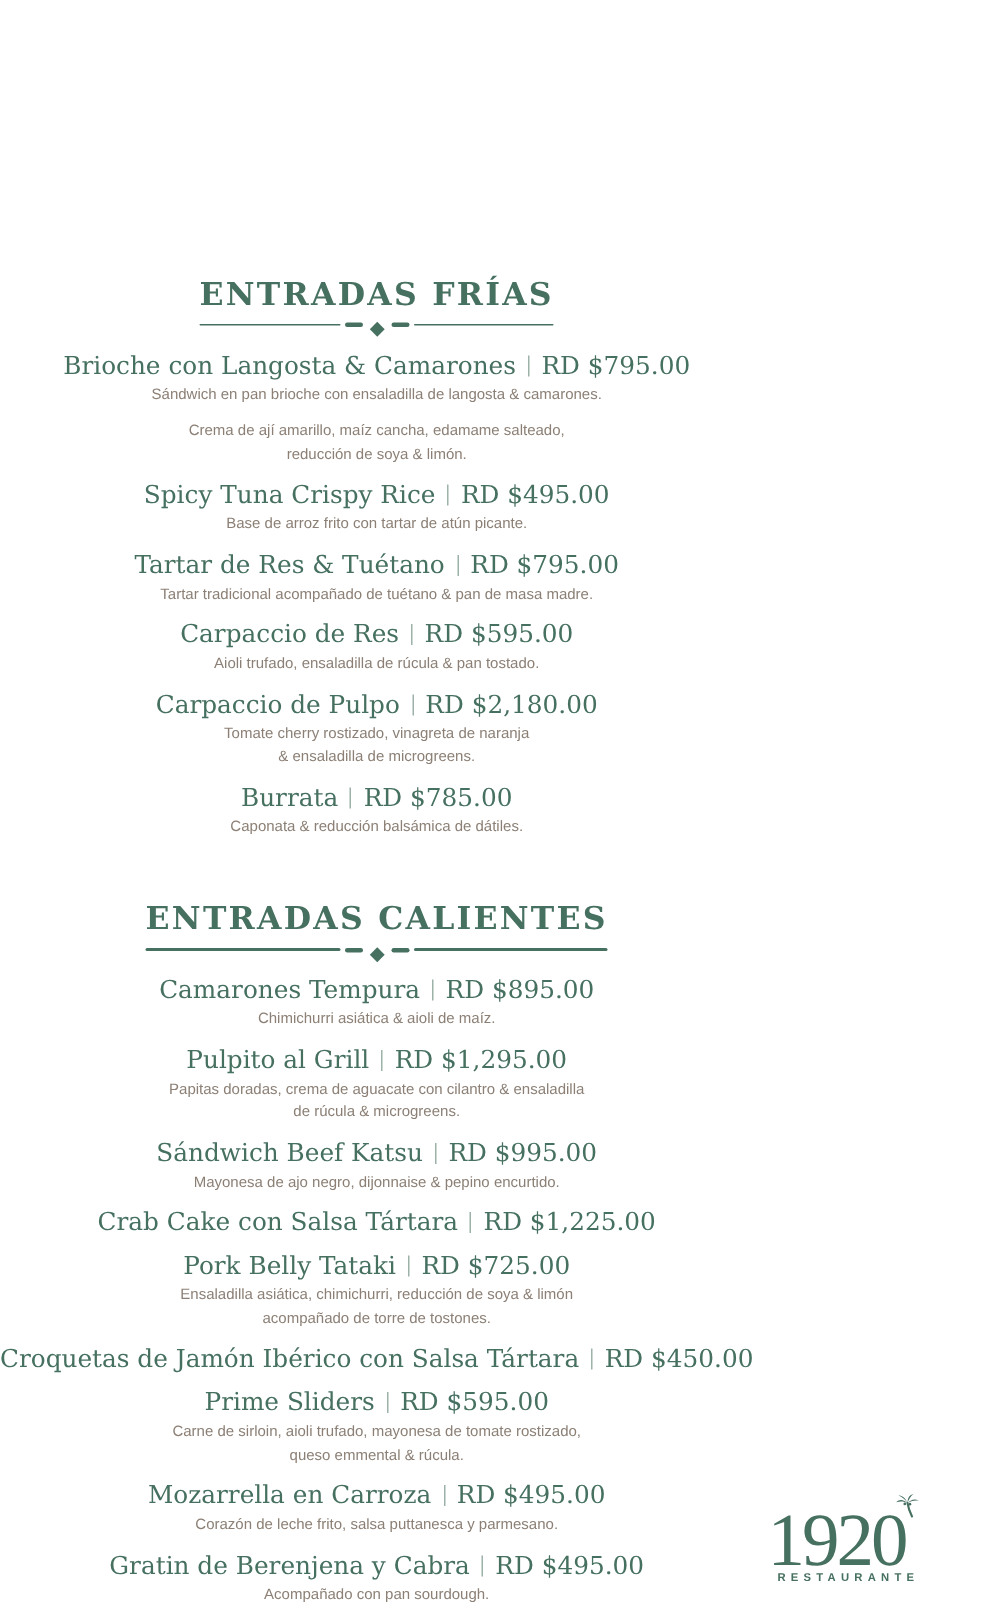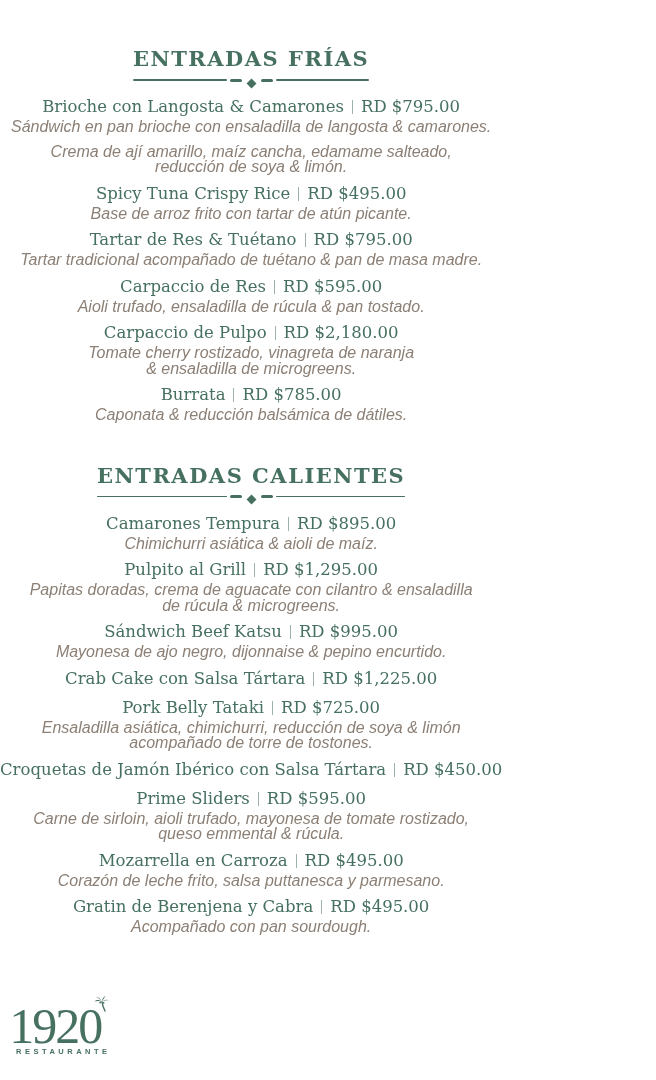--- a/index.html
+++ b/index.html
@@ -8,21 +8,21 @@
     --separator:#9DB2A8;
   }
   *{box-sizing:border-box;}
   html,body{margin:0;padding:0;}
   body{
     width:656px;height:1080px;overflow:hidden;background:#ffffff;
     font-family:"Liberation Sans",sans-serif;
   }
   .menu-page{
     width:656px;height:1080px;
-    display:flex;flex-direction:column;align-items:flex-start;
+    display:flex;flex-direction:row;align-items:flex-end;
     padding-top:46px;padding-bottom:0;
   }
   .section{text-align:center;}
   .section + .section{margin-top:40px;}
   .section-head{display:inline-block;margin-bottom:12px;}
   .section-title{
     margin:0 0 3px 0;
     font-family:"DejaVu Serif","Liberation Serif",serif;
     font-weight:700;font-size:21px;line-height:26px;
     letter-spacing:1.5px;color:var(--green);
@@ -42,25 +42,24 @@
     font-weight:400;font-size:16.5px;line-height:20px;
     color:var(--green);white-space:nowrap;
   }
   .price-sep{
     display:inline-block;width:1px;height:14px;
     background:var(--separator);
     margin:0 8px;vertical-align:-2px;
   }
   .item-desc{
     margin:2px auto 0 auto;
-    font-size:16px;line-height:15.5px;
+    font-size:10px;line-height:15.5px;
     color:var(--muted-text);
     white-space:pre-line;
     max-width:560px;
-    font-style:italic;
   }
   .logo{
     margin-top:auto;margin-bottom:24px;
     text-align:center;color:var(--green);
   }
   .logo-year-row{
     position:relative;display:inline-block;
     font-family:Liberation Serif, serif;
     font-size:50px;line-height:50px;font-weight:500;
     letter-spacing:-2px;color:var(--green);

